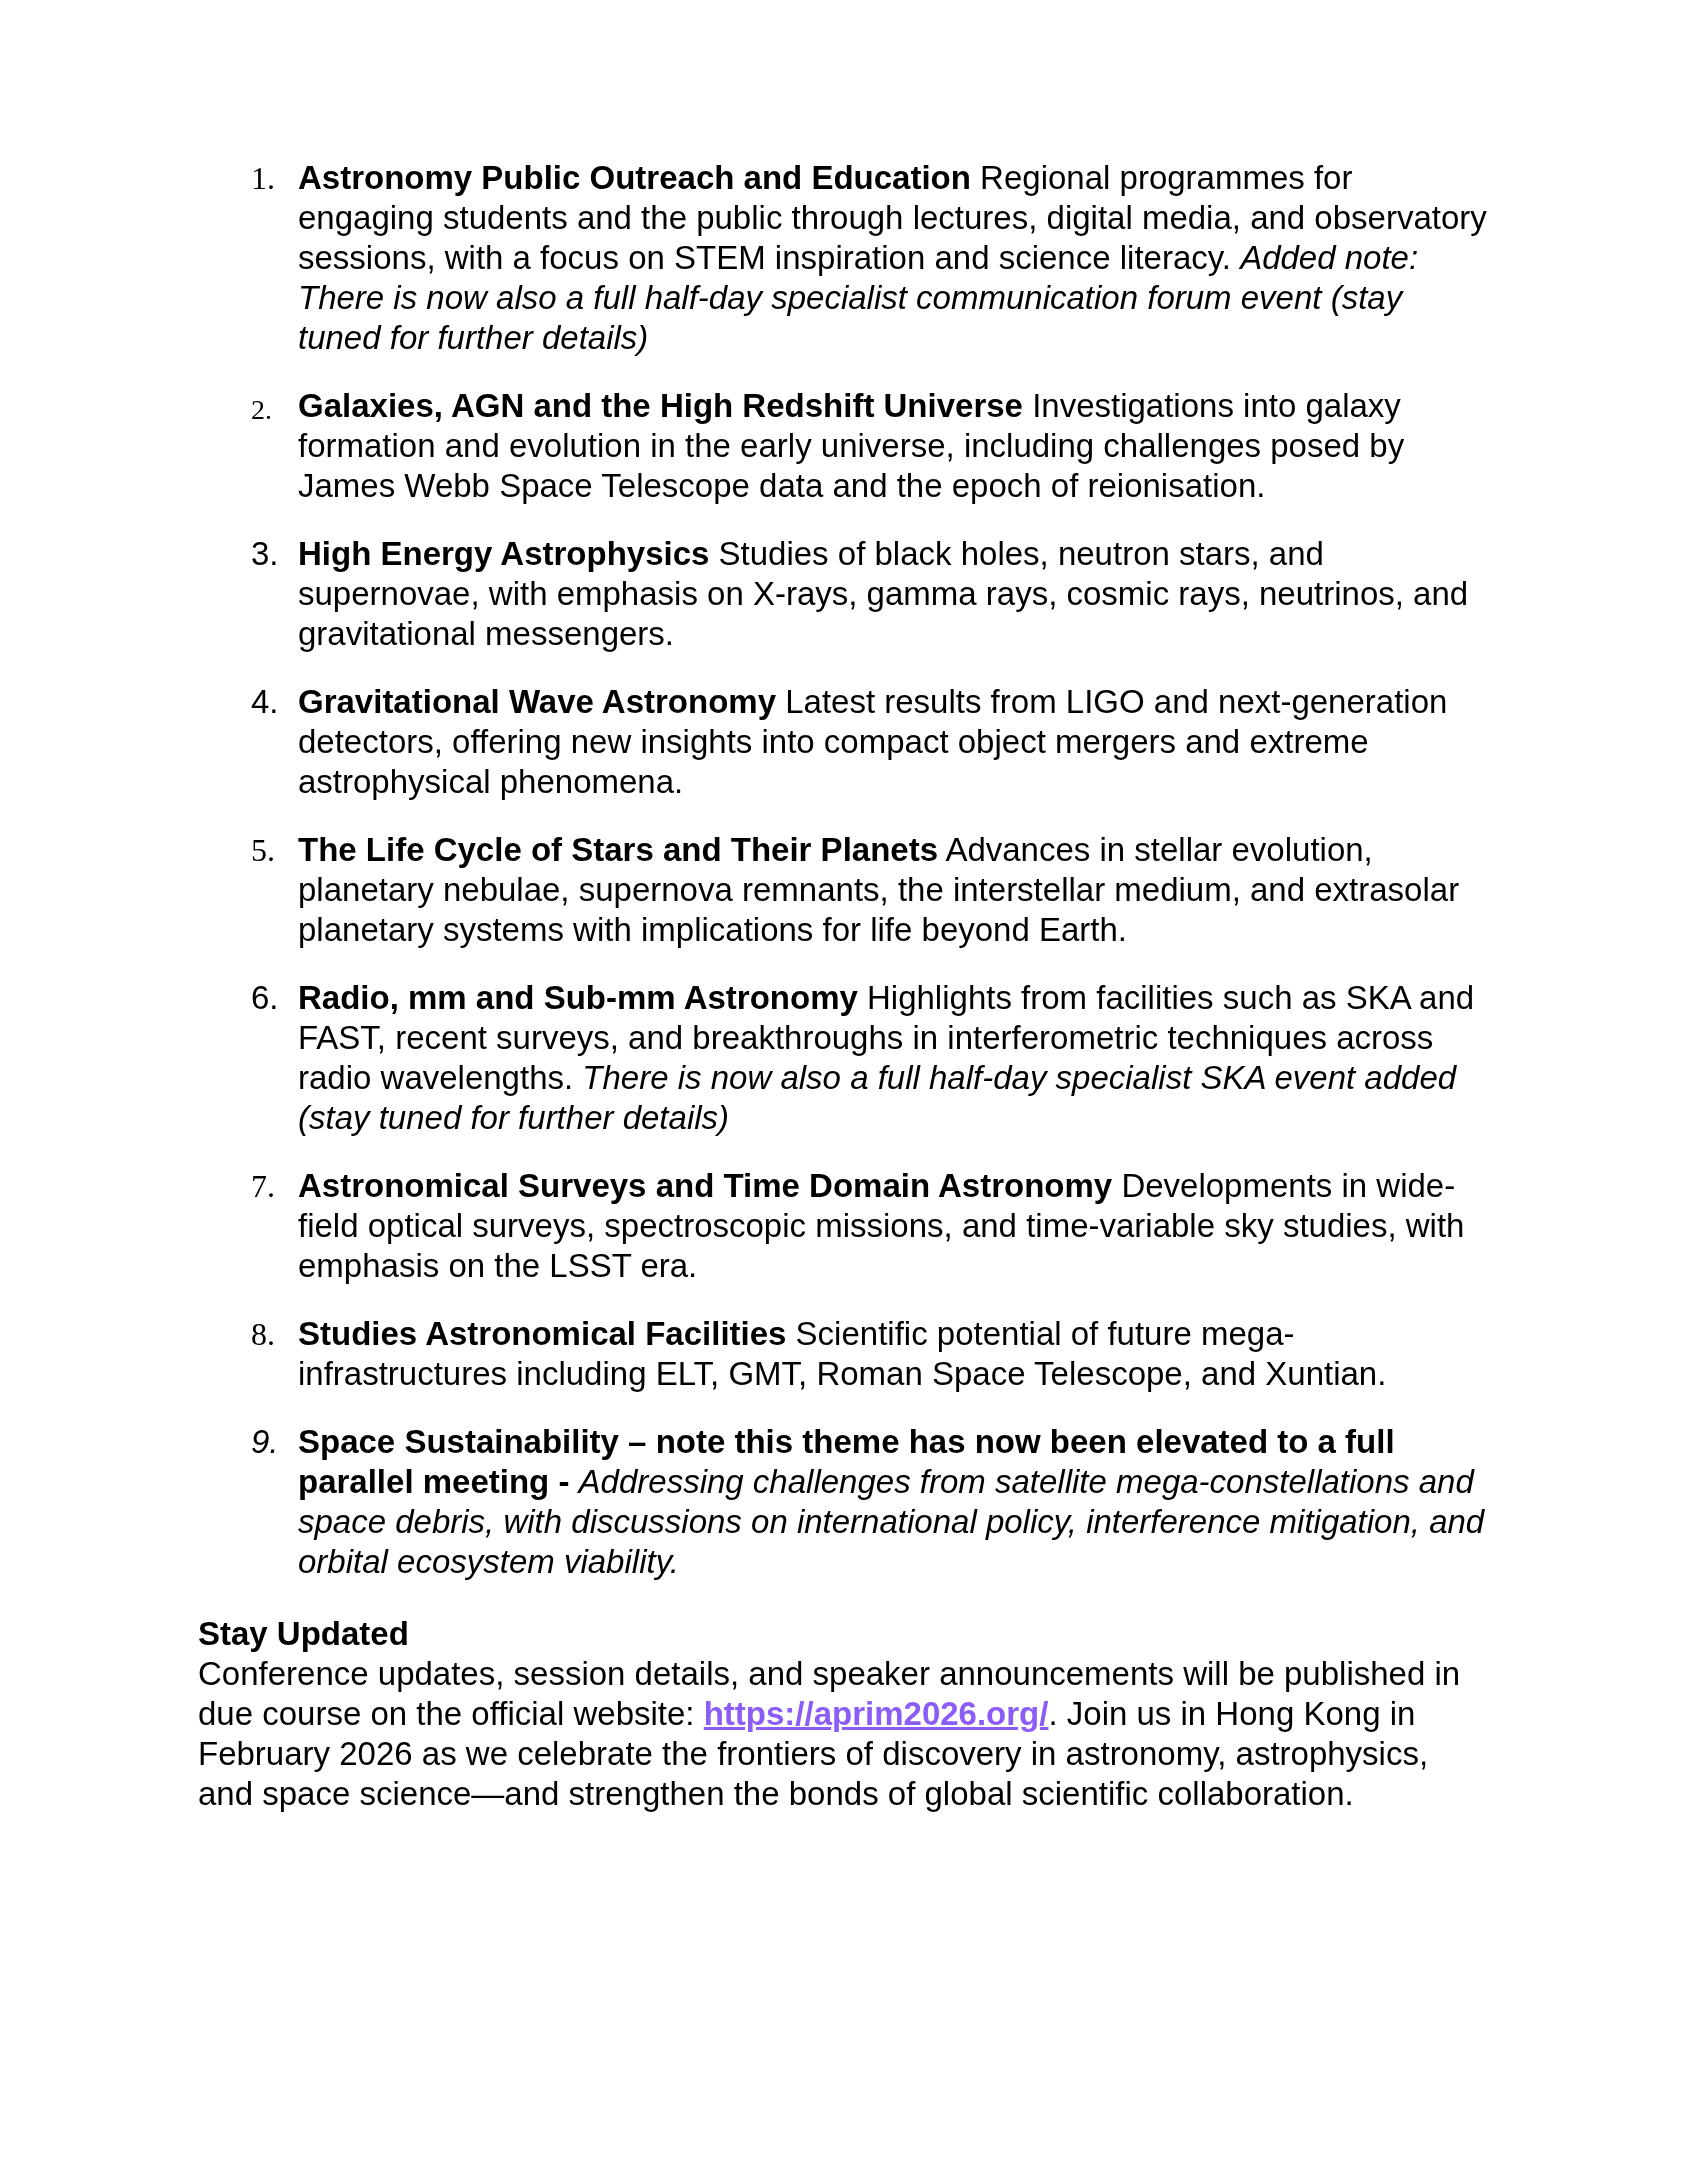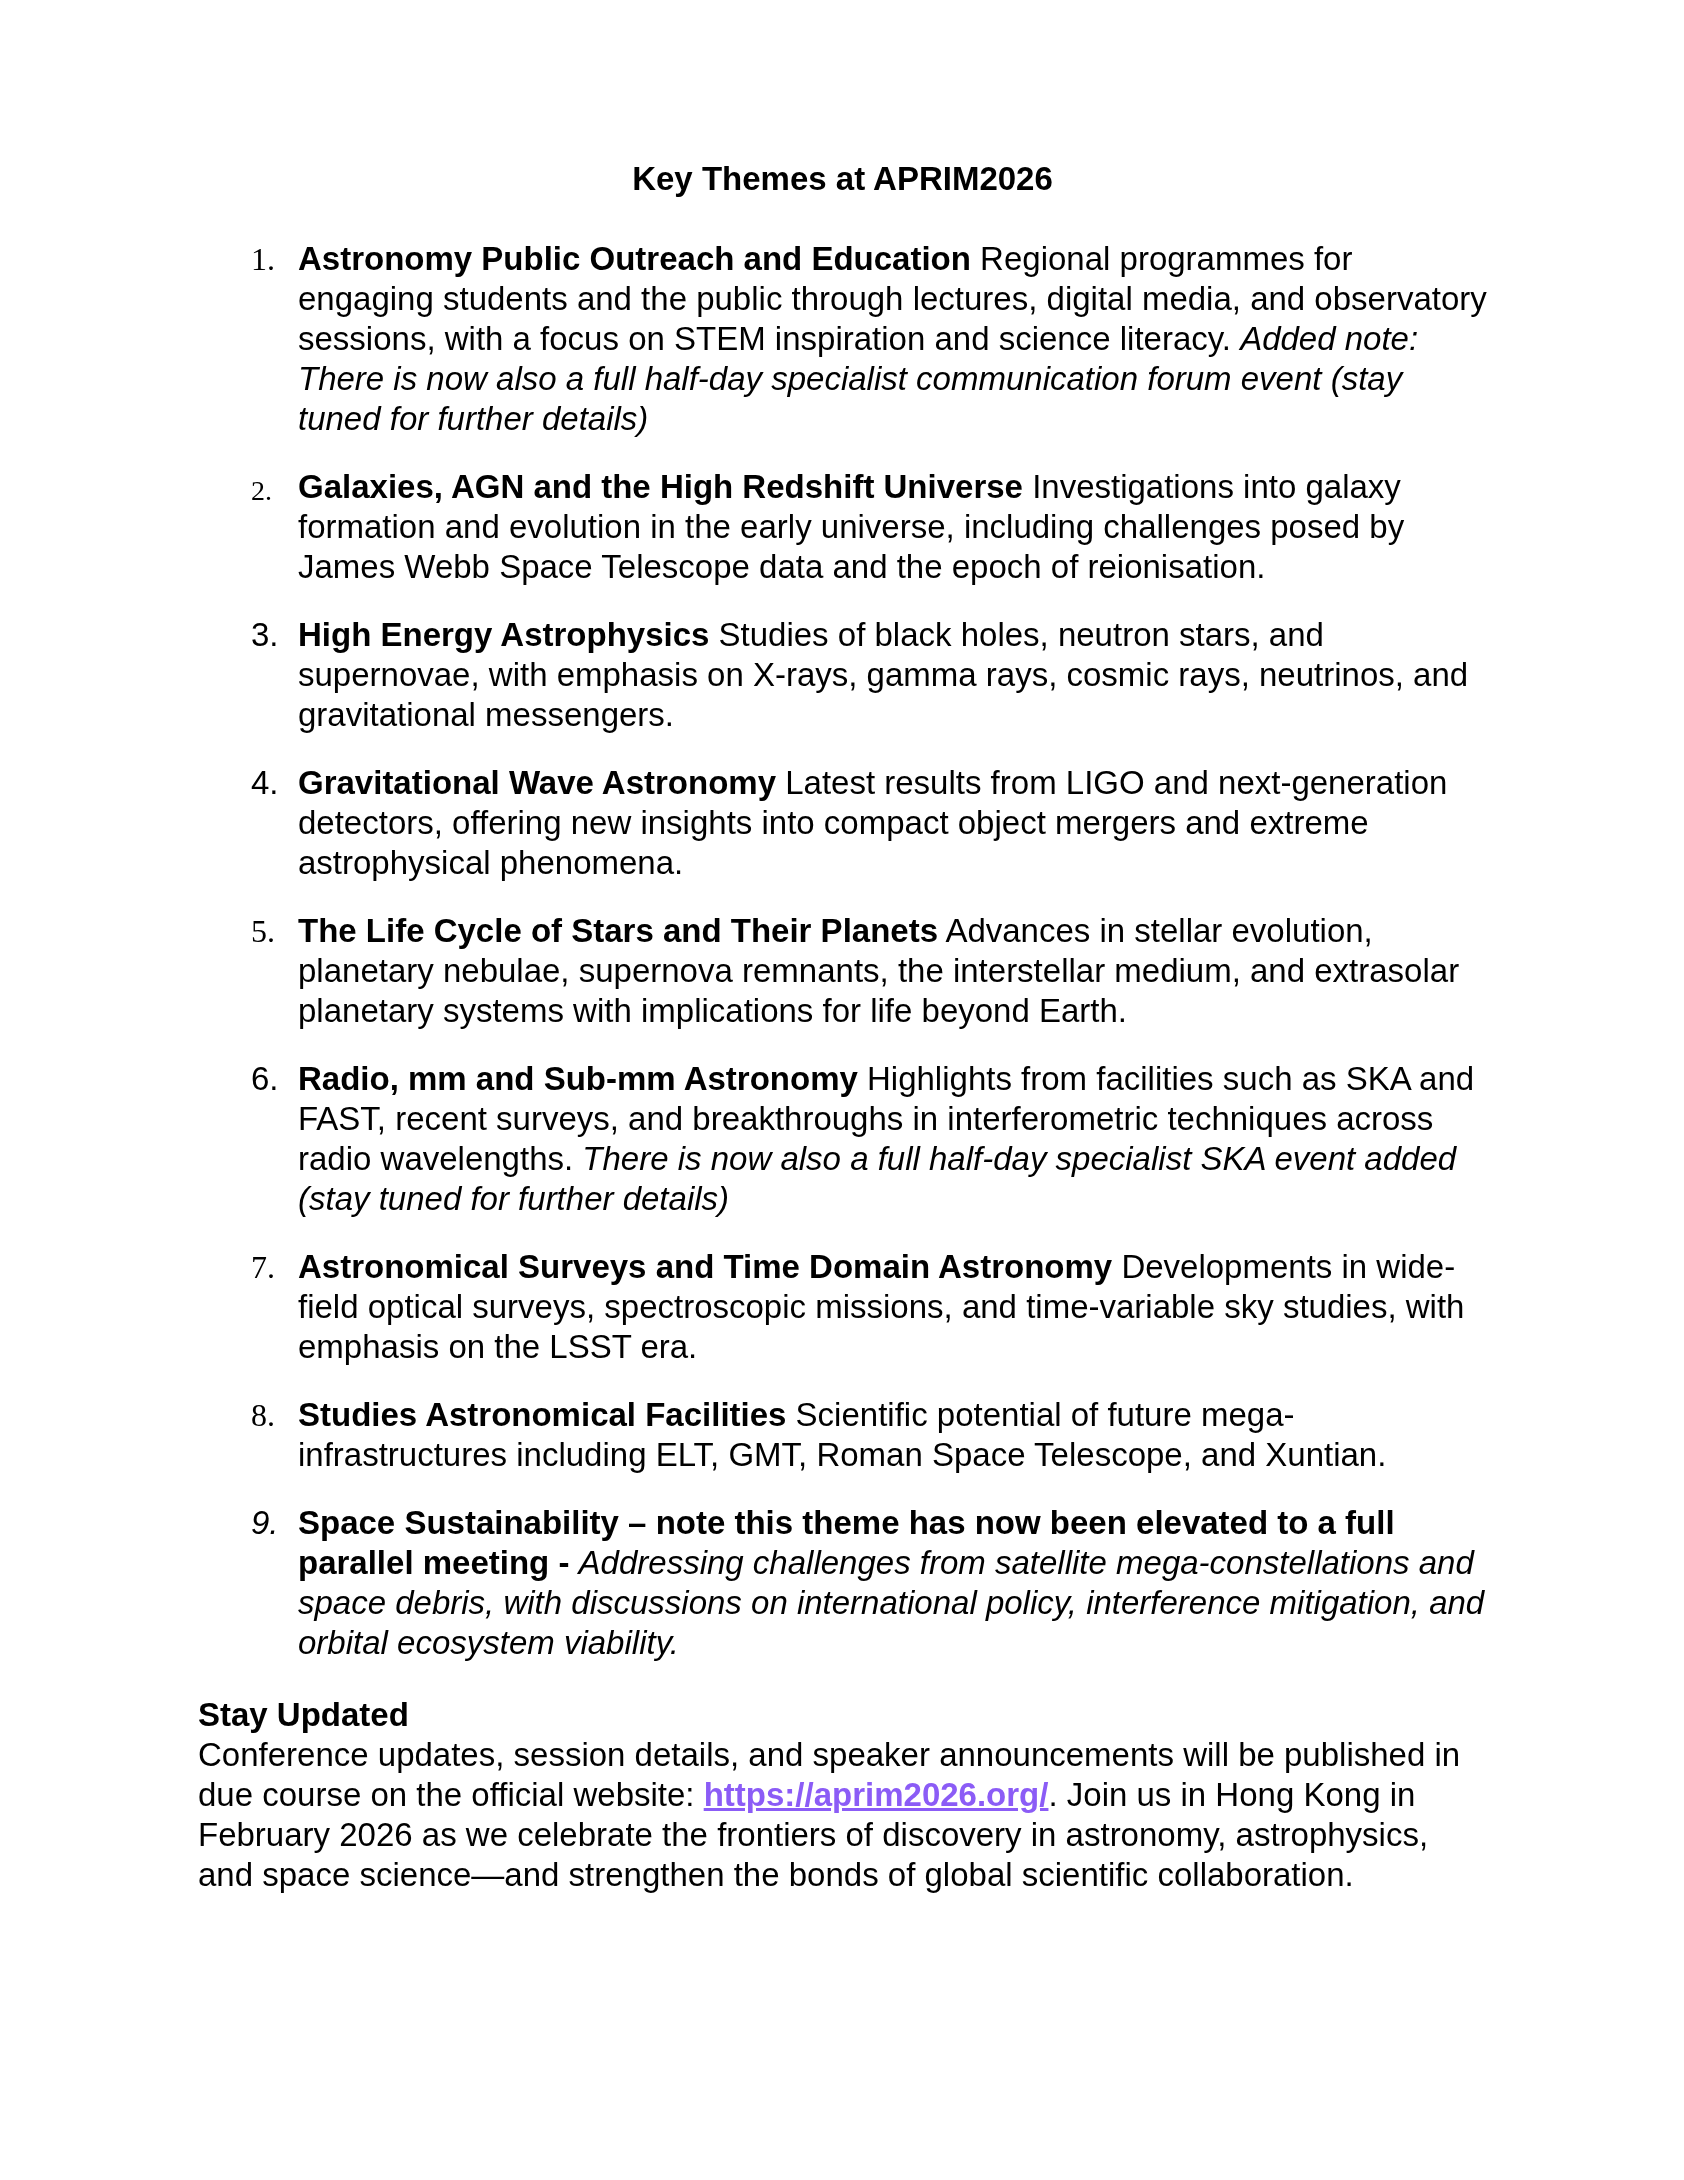--- a/index.html
+++ b/index.html
@@ -83,21 +83,20 @@
     font-weight: bold;
     text-decoration: underline;
     cursor: pointer;
   }
 </style>
 </head>
 <body>
 
 <div class="page">
 
-  <h1 class="doc-title">Key Themes at APRIM2026</h1>
 
 
   <ol class="themes">
 
     <li class="theme">
       <span class="num" data-numstyle="serif">1.</span>
       <span class="theme-heading">Astronomy Public Outreach and Education</span>
       <span class="theme-description">Regional programmes for engaging students and the public through lectures, digital media, and observatory sessions, with a focus on STEM inspiration and science literacy.</span>
       <span class="theme-note">Added note: There is now also a full half-day specialist communication forum event (stay tuned for further details)</span>
     </li>

